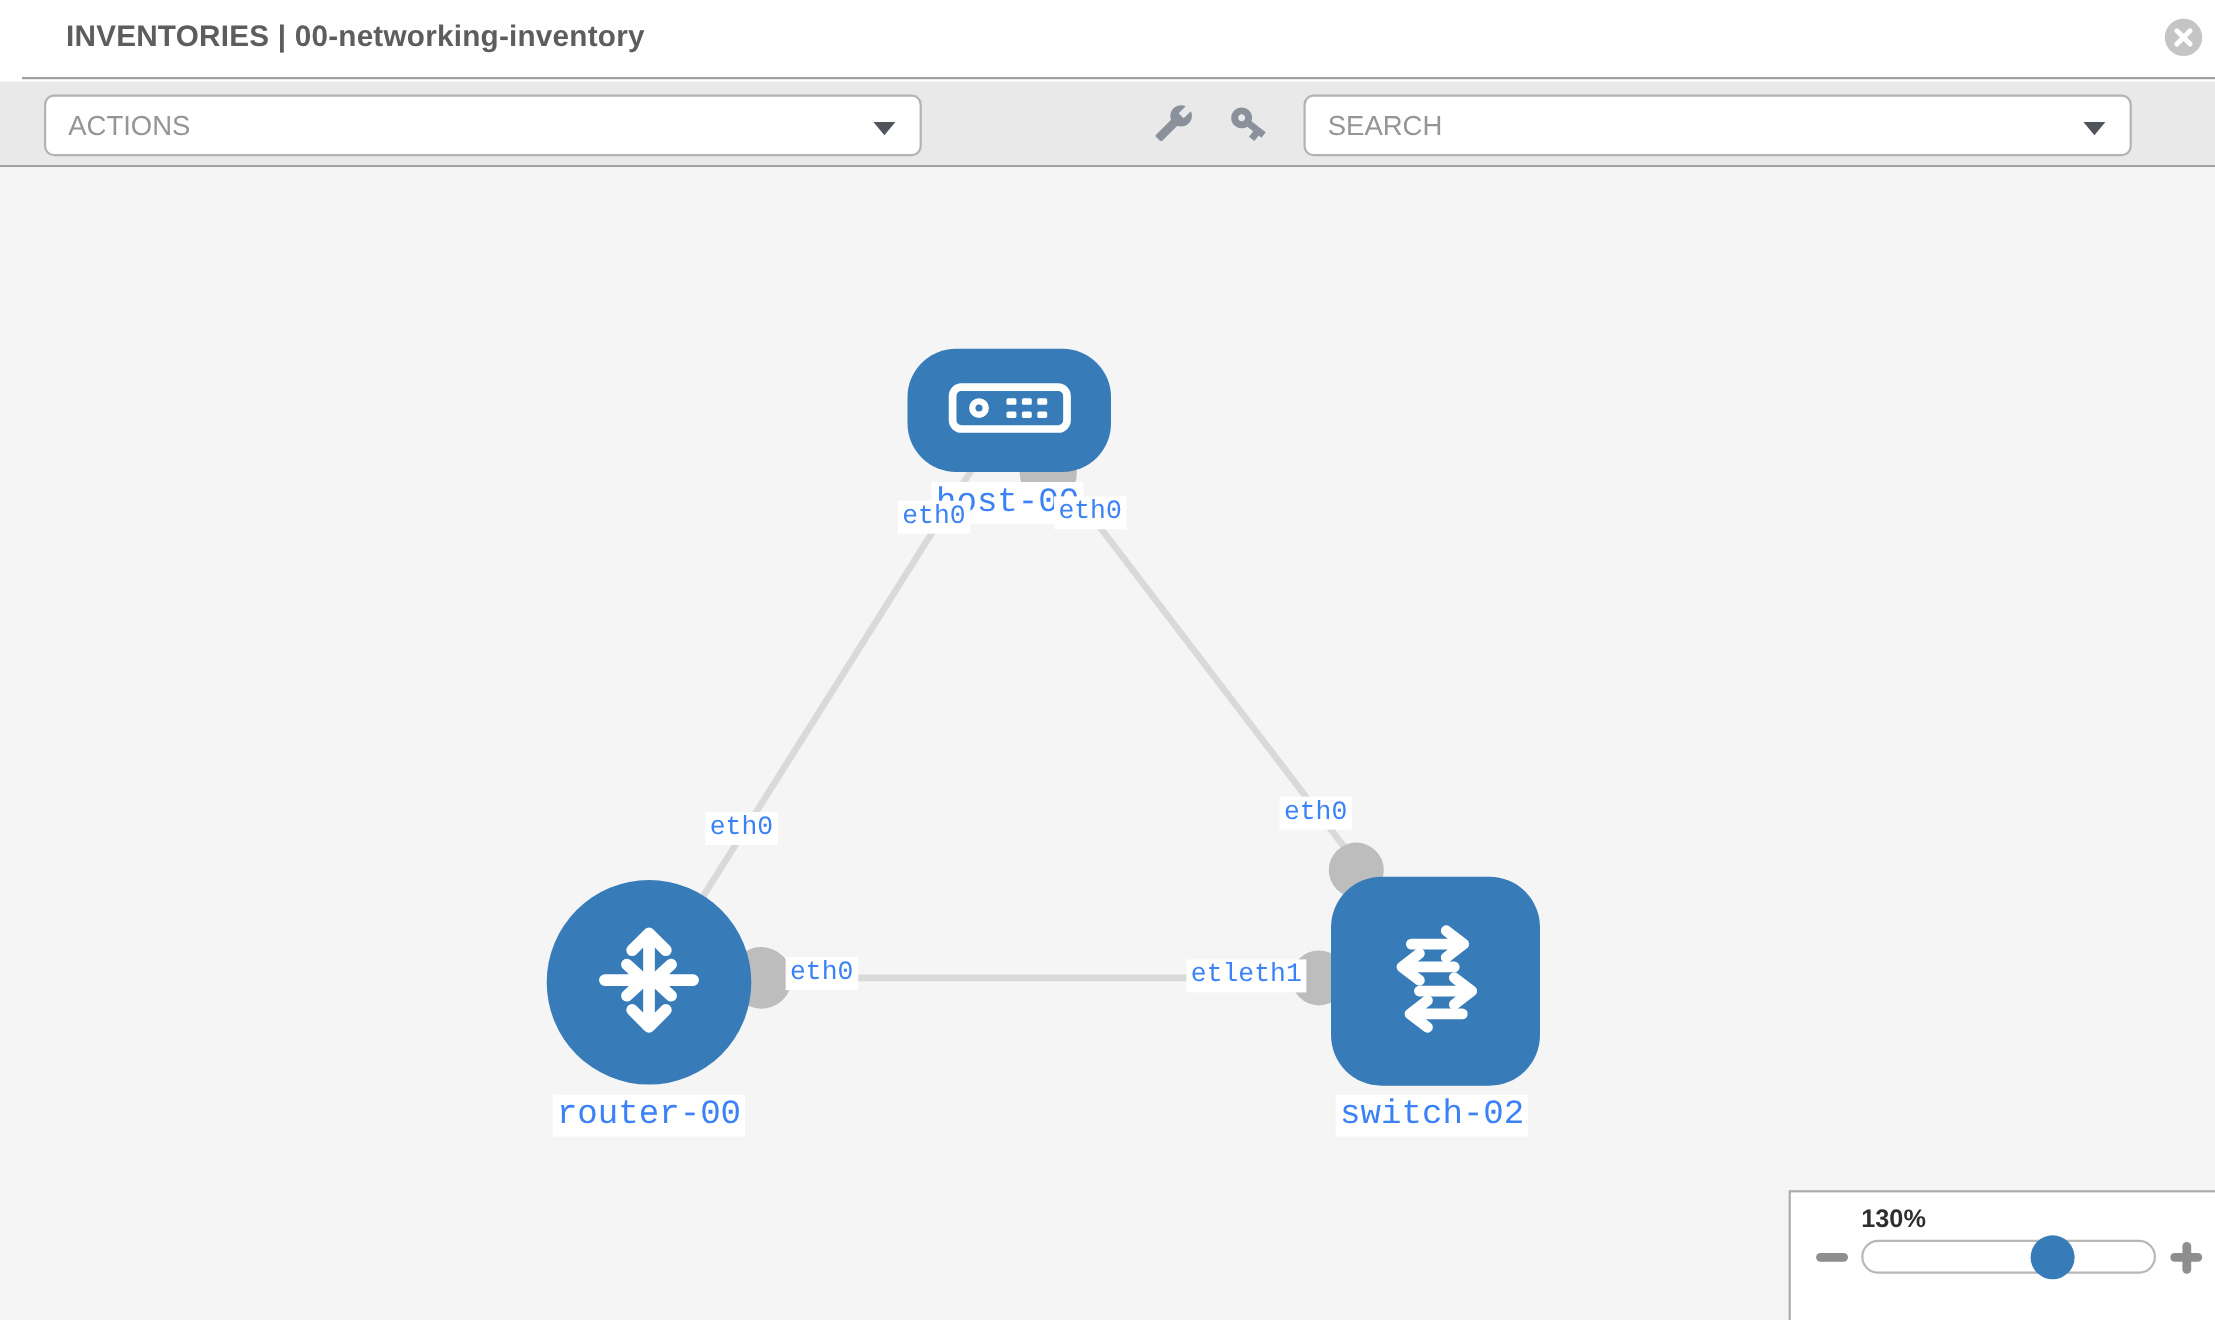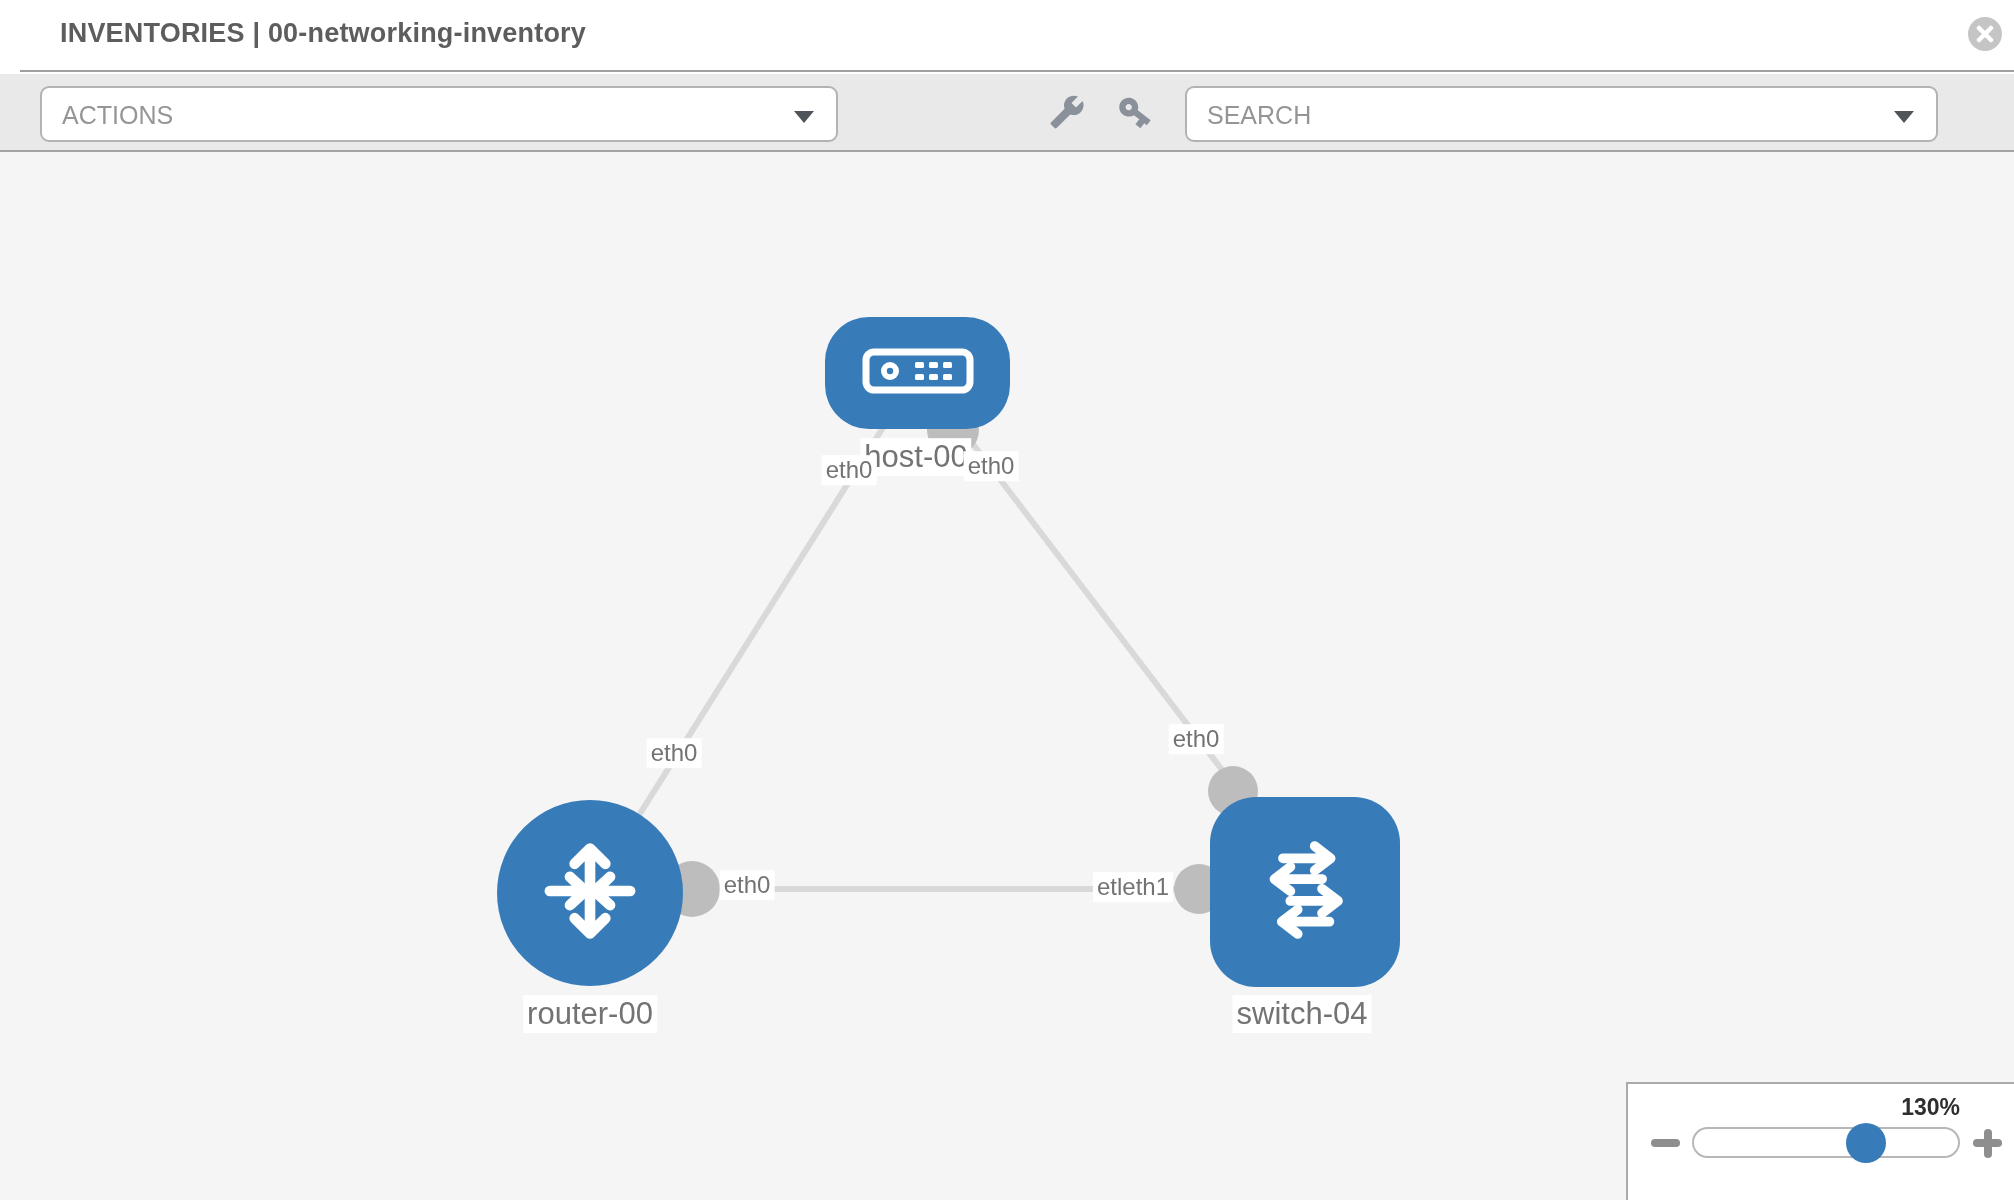--- a/index.html
+++ b/index.html
@@ -37,28 +37,28 @@
             background:#f5f5f6; }
   .links-svg { position:absolute; left:0; top:0; }
 
   .node { position:absolute; background:#377cb8; display:flex; align-items:center;
           justify-content:center; cursor:pointer; }
   .node-host   { left:825px; top:165px; width:185px; height:112px; border-radius:44px; }
   .node-router { left:497px; top:648px; width:186px; height:186px; border-radius:50%; }
   .node-switch { left:1210px; top:645px; width:190px; height:190px; border-radius:46px; }
 
   .chip { position:absolute; transform:translate(-50%,-50%); background:#ffffff;
-          color:#737373; white-space:nowrap; padding:1px 4px; line-height:1.15; }
+          color:#3b82f6; white-space:nowrap; padding:1px 4px; line-height:1.15;font-family:Liberation Mono, monospace; }
   .chip-node { font-size:31px; }
   .chip-if   { font-size:24px; }
 
   
   .zoom-panel { position:absolute; left:1626px; top:1082px; width:392px; height:122px;
                 background:#ffffff; border:2px solid #ababab; }
-  .zoom-level { position:absolute; left:64px; top:10px; width:268px; text-align:right;
+  .zoom-level { position:absolute; left:64px; top:10px; width:268px; text-align:left;
                 font-size:23px; font-weight:600; color:#2e2e2e; }
   .zoom-minus { position:absolute; left:23px; top:55px; width:29px; height:8px;
                 border-radius:4px; background:#8e8e8e; cursor:pointer; }
   .zoom-track { position:absolute; left:64px; top:43px; width:268px; height:31px;
                 background:#ffffff; border:2px solid #b7b7b7; border-radius:16px;
                 cursor:pointer; }
   .zoom-thumb { position:absolute; left:218px; top:39px; width:40px; height:40px;
                 border-radius:50%; background:#377cb8; cursor:grab; }
   .zoom-plus-h { position:absolute; left:345px; top:55px; width:29px; height:8px;
                  border-radius:4px; background:#8e8e8e; cursor:pointer; }
@@ -161,21 +161,21 @@
   <div class="chip chip-if" style="left:849px; top:318px;">eth0</div>
   <div class="chip chip-if" style="left:991px; top:314px;">eth0</div>
 
   <div class="chip chip-if" style="left:674px; top:601px;">eth0</div>
   <div class="chip chip-if" style="left:1196px; top:587px;">eth0</div>
 
   <div class="chip chip-if" style="left:747px; top:733px;">eth0</div>
   <div class="chip chip-if" style="left:1133px; top:735px;">etleth1</div>
 
   <div class="chip chip-node" style="left:590px; top:862px;">router-00</div>
-  <div class="chip chip-node" style="left:1302px; top:862px;">switch-04</div>
+  <div class="chip chip-node" style="left:1302px; top:862px;">switch-02</div>
 </div>
 
 <div class="zoom-panel">
   <div class="zoom-level">130%</div>
   <div class="zoom-minus"></div>
   <div class="zoom-track"></div>
   <div class="zoom-thumb"></div>
   <div class="zoom-plus-h"></div>
   <div class="zoom-plus-v"></div>
 </div>

